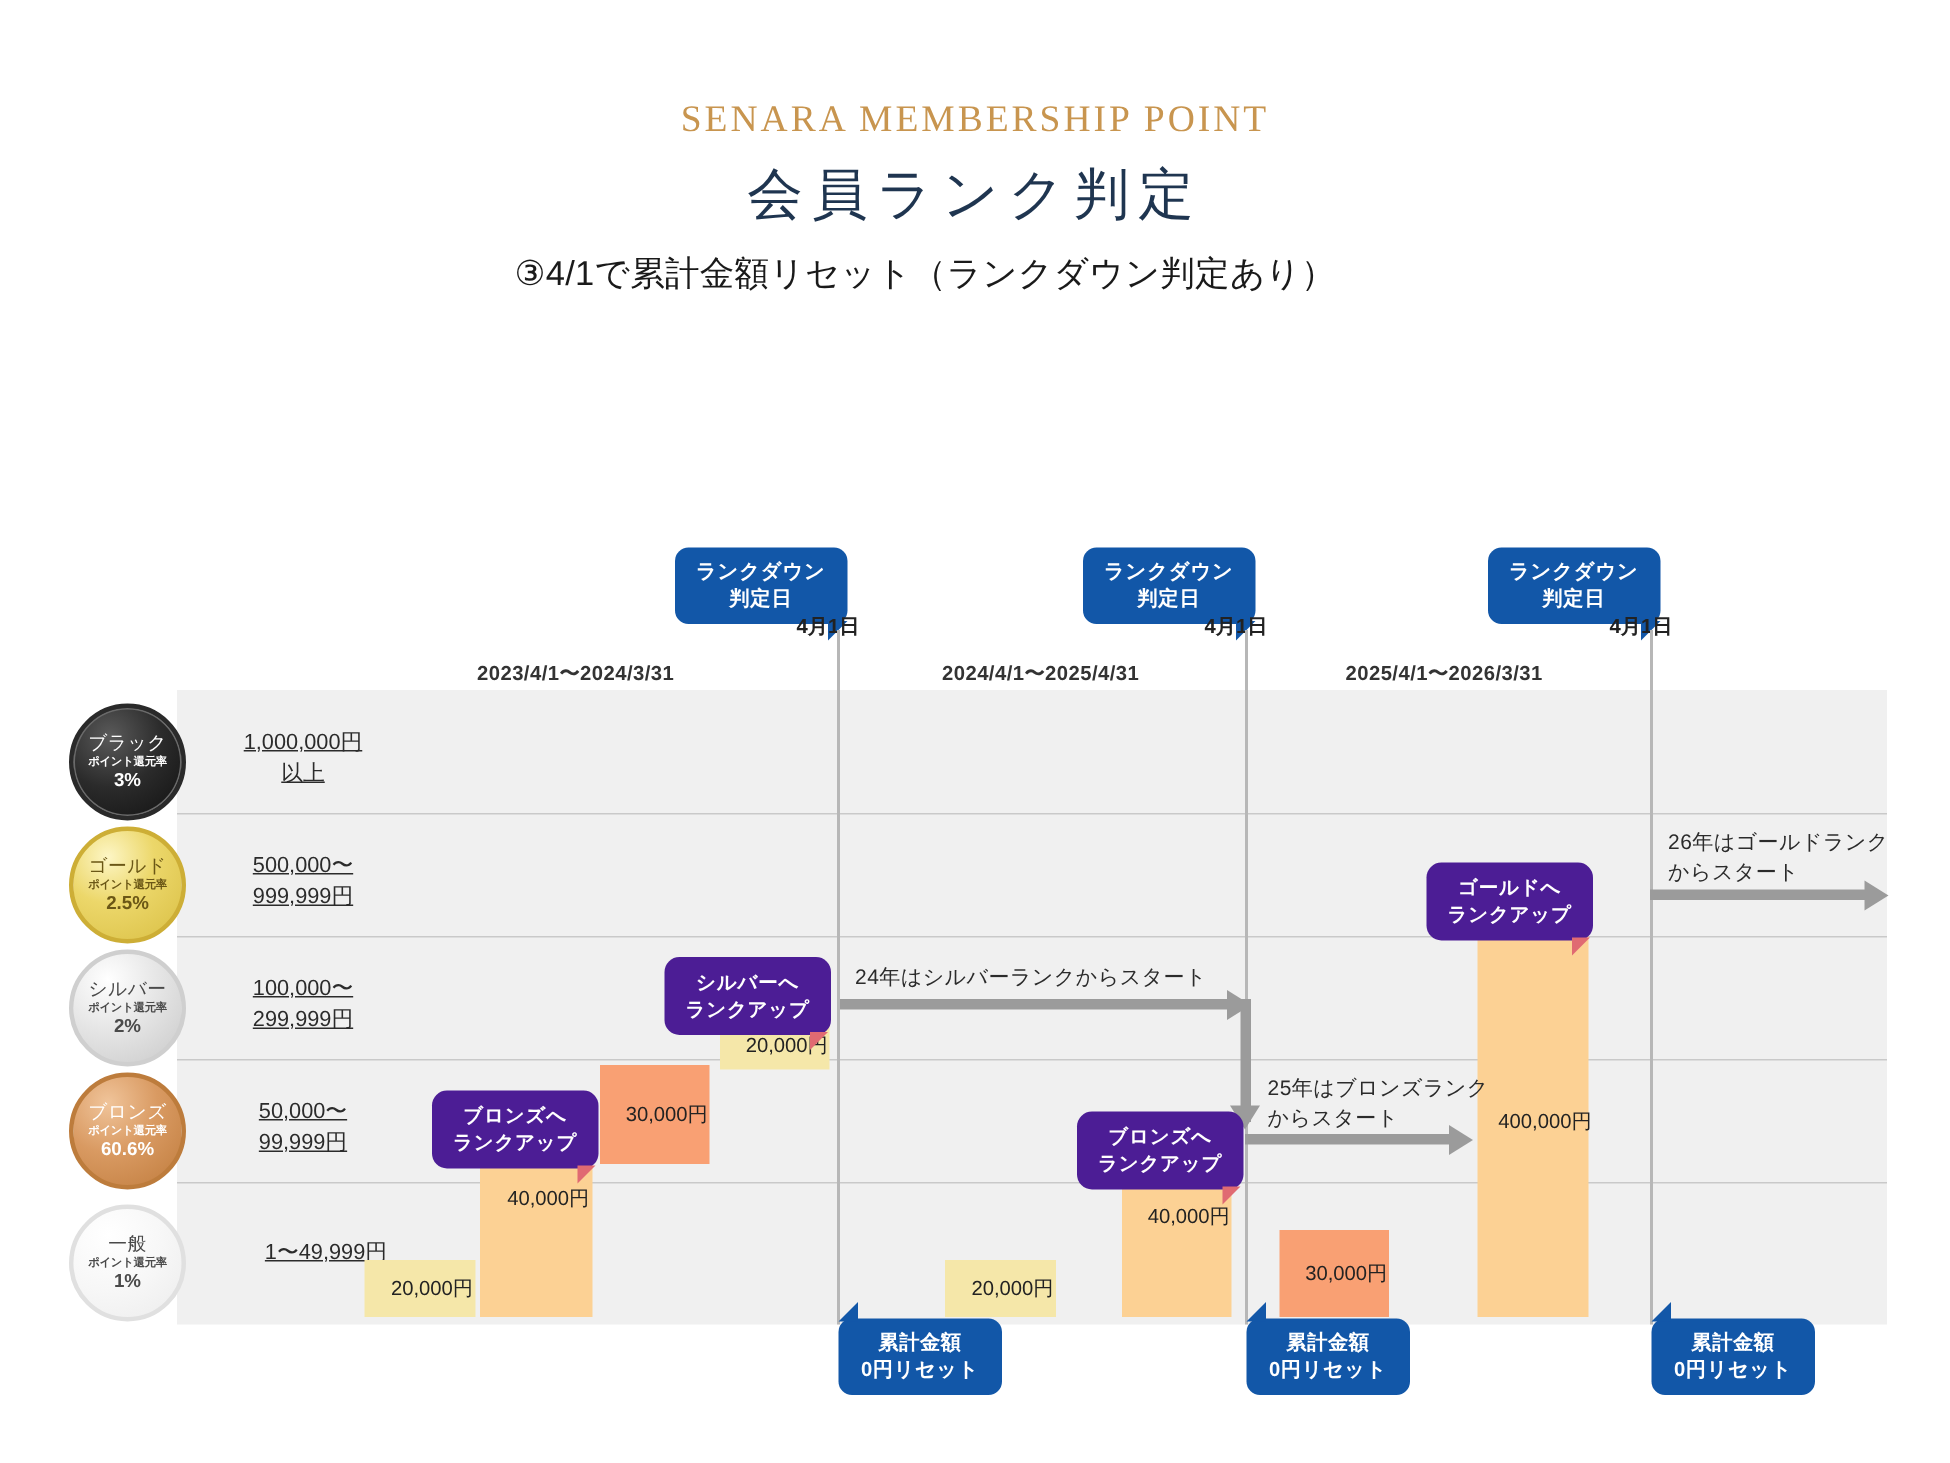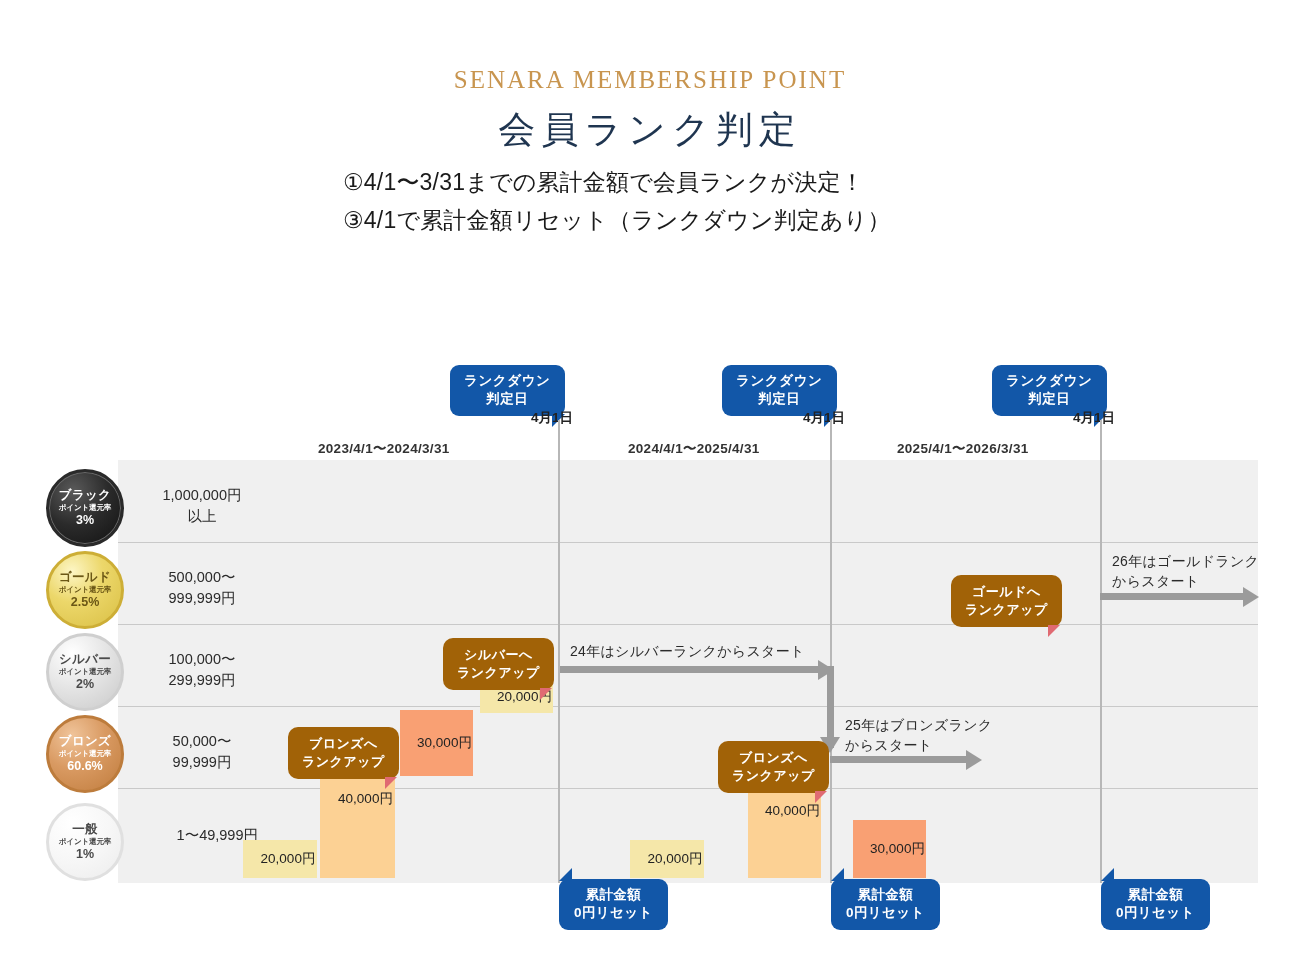--- a/index.html
+++ b/index.html
@@ -99,21 +99,21 @@
   }
 
   
   .badge{
     position:absolute; left:46px;
     width:78px; height:78px; border-radius:50%;
     display:flex; flex-direction:column;
     align-items:center; justify-content:center;
     text-align:center; line-height:1.08;
   }
-  .badge .nm{ font-size:12.5px; font-weight:700; letter-spacing:.3px; }
+  .badge .nm{ font-size:12.5px; font-weight:400; letter-spacing:.3px; }
   .badge .pl{ font-size:7.6px; font-weight:700; margin-top:2px; letter-spacing:-.2px; }
   .badge .pc{ font-size:12.5px; font-weight:700; margin-top:1px; }
 
   .badge-black{
     background:radial-gradient(circle at 34% 26%, #5a5a5a 0%, #2b2b2b 48%, #111 100%);
     color:#fff; border:3px solid #2a2a2a;
     box-shadow:0 0 0 1px #6a6a6a inset;
   }
   .badge-gold{
     background:radial-gradient(circle at 32% 24%, #fdf6c5 0%, #ecd76a 42%, #d9bf44 100%);
@@ -129,35 +129,35 @@
   }
   .badge-general{
     background:radial-gradient(circle at 32% 24%, #ffffff 0%, #f7f7f7 50%, #ececec 100%);
     color:#4a4a4a; border:3px solid #e0e0e0;
   }
 
   
   .tier-amt{
     position:absolute; left:146px; width:112px;
     font-size:14.5px; color:#2b2b2b; line-height:1.45;
-    text-align:center; white-space:nowrap;
+    text-align:center; white-space:nowrap;text-decoration:underline;
   }
   .tier-amt.one{ text-align:right; }
 
   
   .bar{
     position:absolute;
     display:flex; align-items:center; justify-content:center;
     font-size:13.5px; color:#222; white-space:nowrap;padding-left:16px;
   }
 
   
   .callout-up{
     position:absolute;
-    background:#a16207; color:#fff;
+    background:#4c1d95; color:#fff;
     border-radius:10px;
     font-size:13px; font-weight:700; line-height:1.35;
     text-align:center; padding:8px 14px 9px;
     white-space:nowrap; letter-spacing:.5px;
     z-index:6;
   }
   .callout-up .tail{
     position:absolute; right:2px; bottom:-10px;
     width:0; height:0;
     border-left:12px solid #e06a72;
@@ -184,21 +184,20 @@
     font-size:14px; color:#2b2b2b; line-height:1.4;
     white-space:nowrap; letter-spacing:.3px;
   }
 </style>
 </head>
 <body>
 
 <div class="eyebrow">SENARA MEMBERSHIP POINT</div>
 <div class="maintitle">会員ランク判定</div>
 <div class="bullets">
-  <div>①4/1〜3/31までの累計金額で会員ランクが決定！</div>
   <div>③4/1で累計金額リセット（ランクダウン判定あり）</div>
 </div>
 
 <div class="chart">
 
   <div class="callout-down" style="left:450px; top:10px;">
     <div>ランクダウン</div>
     <div>判定日</div>
     <span class="tail"></span>
   </div>
@@ -310,20 +309,21 @@
               align-items:flex-start; padding-top:20px;">40,000円</div>
 
   <div class="callout-up" style="left:718px; top:386px;">
     <div>ブロンズへ</div>
     <div>ランクアップ</div>
     <span class="tail"></span>
   </div>
 
   <div class="bar" style="left:853px; top:465px; width:73px; height:58px; background:#f9a073;">30,000円</div>
 
+  <div class="bar" style="left:985px; top:263px; width:74px; height:260px; background:#fcd194;">400,000円</div>
 
   <div class="callout-up" style="left:951px; top:220px;">
     <div>ゴールドへ</div>
     <div>ランクアップ</div>
     <span class="tail"></span>
   </div>
 
   <div class="note" style="left:570px; top:287px;">24年はシルバーランクからスタート</div>
   <div class="arrow-h" style="left:560px; top:311px; width:270px;"></div>
   <div class="arrow-head-r" style="left:818px; top:304.5px;"></div>

